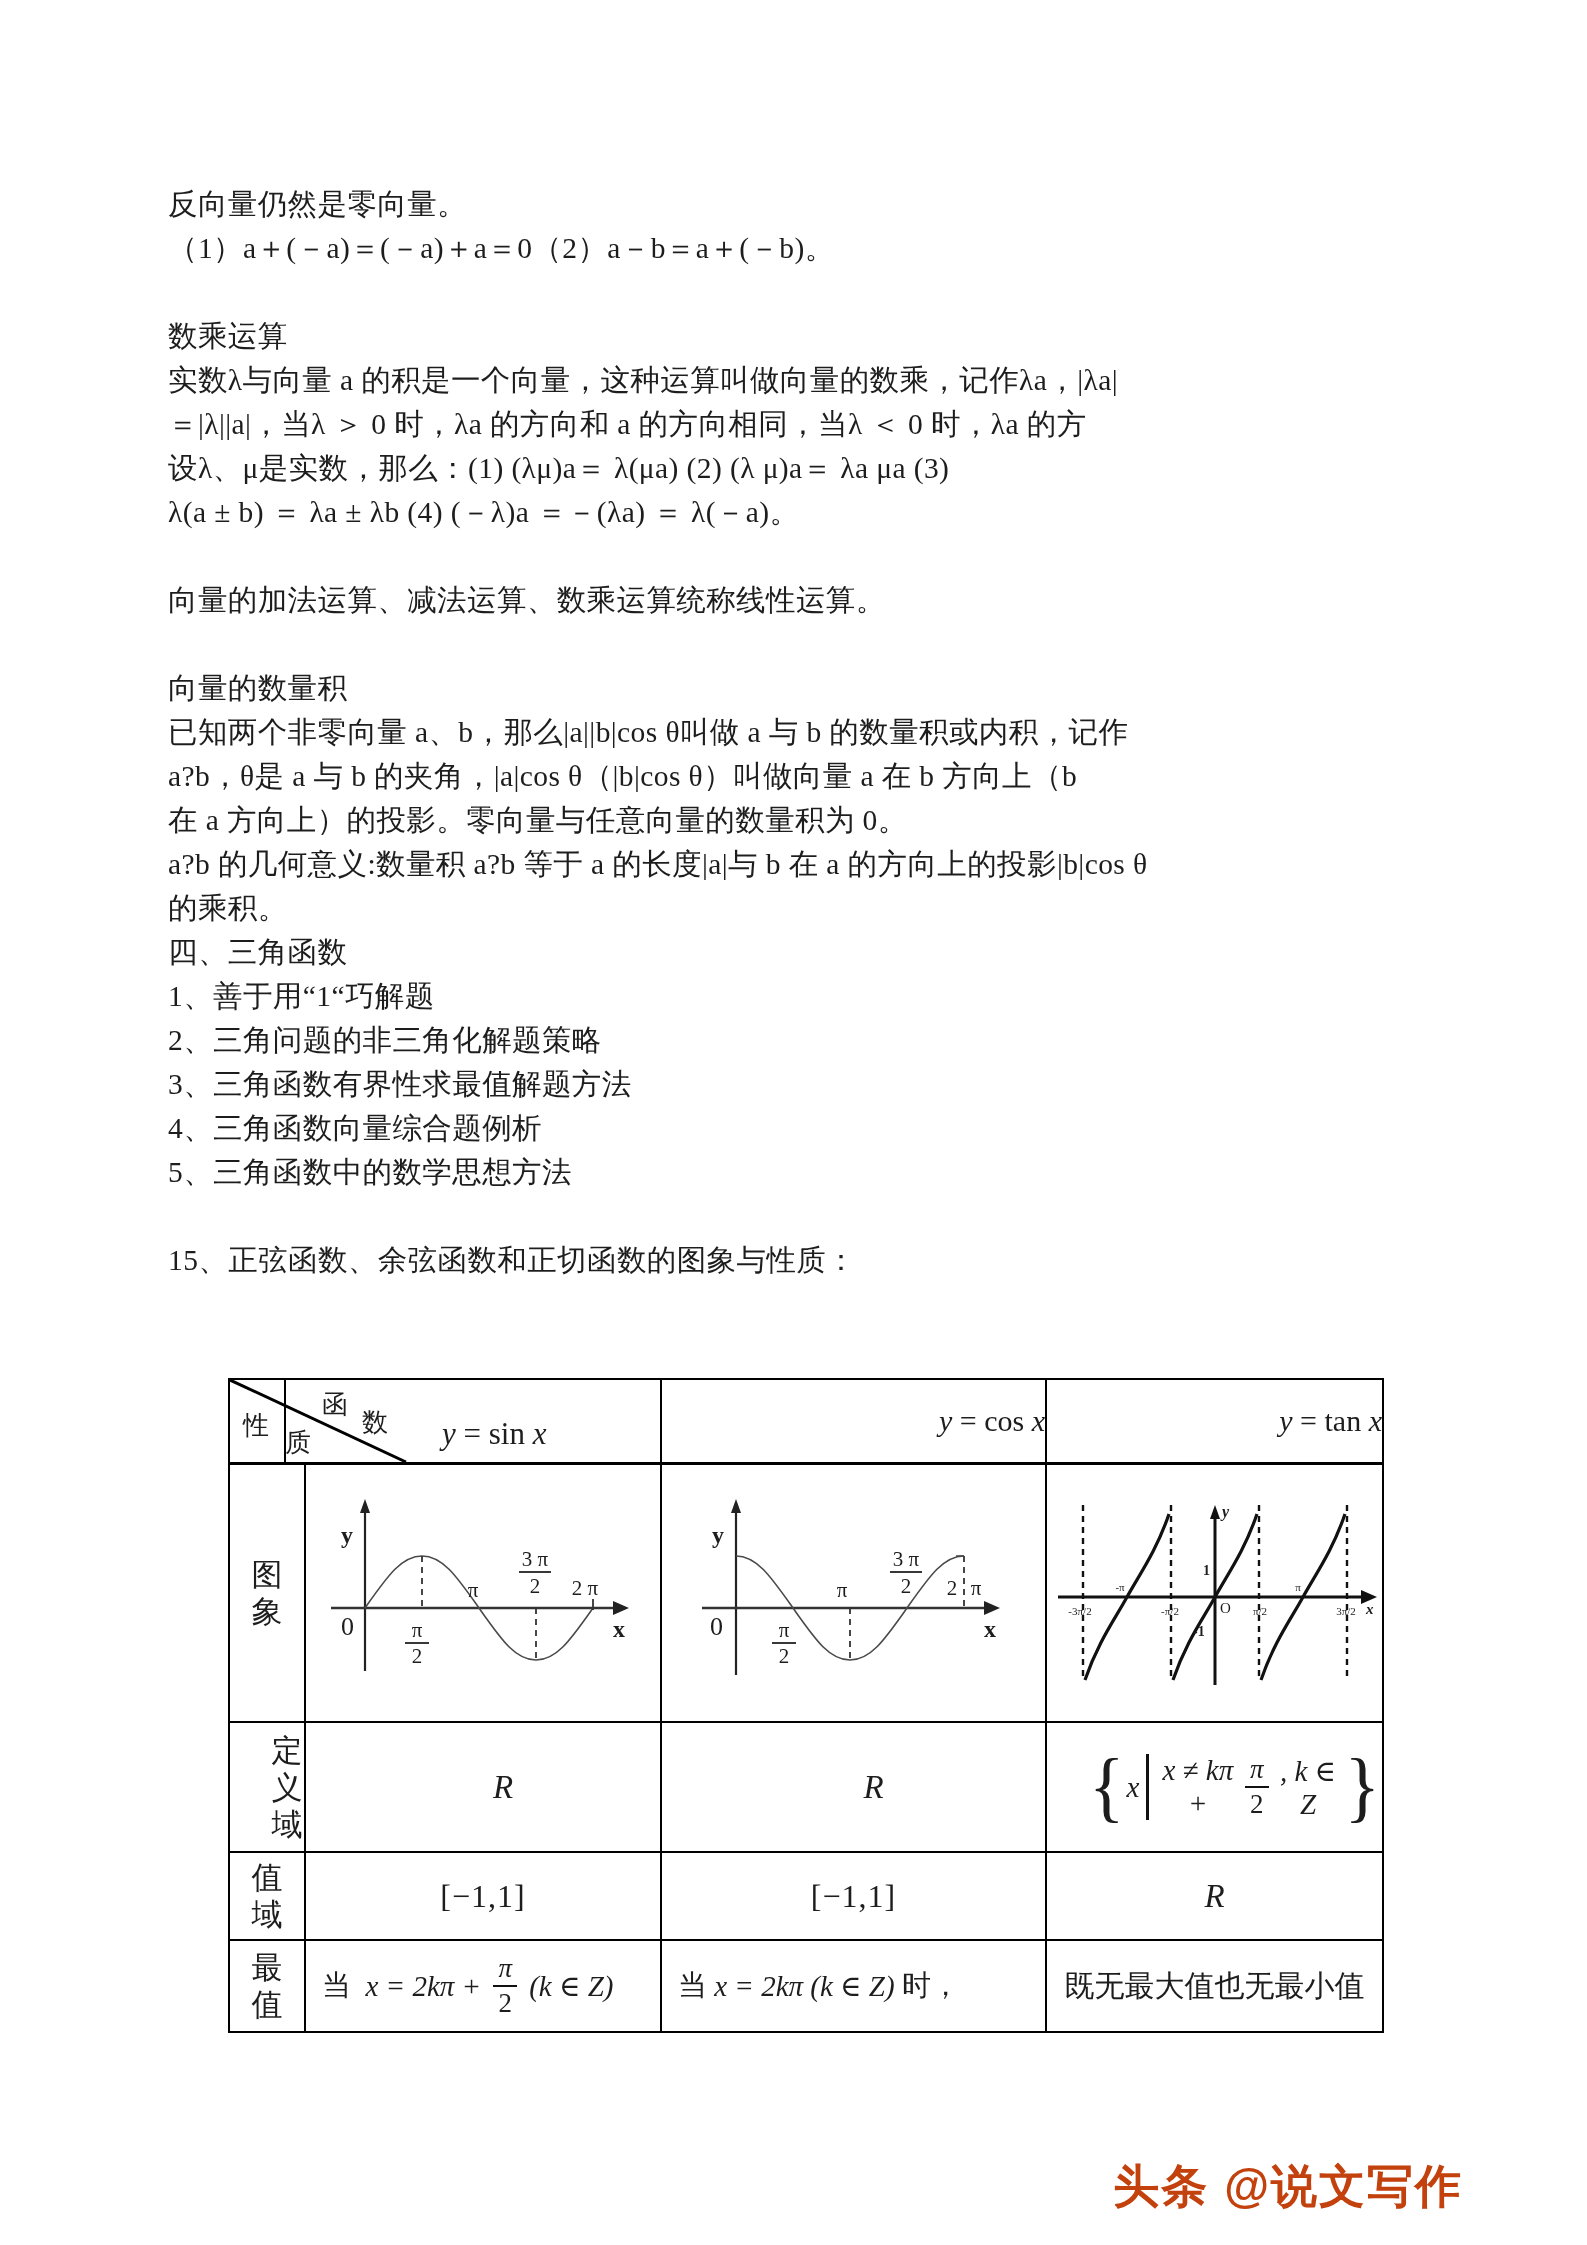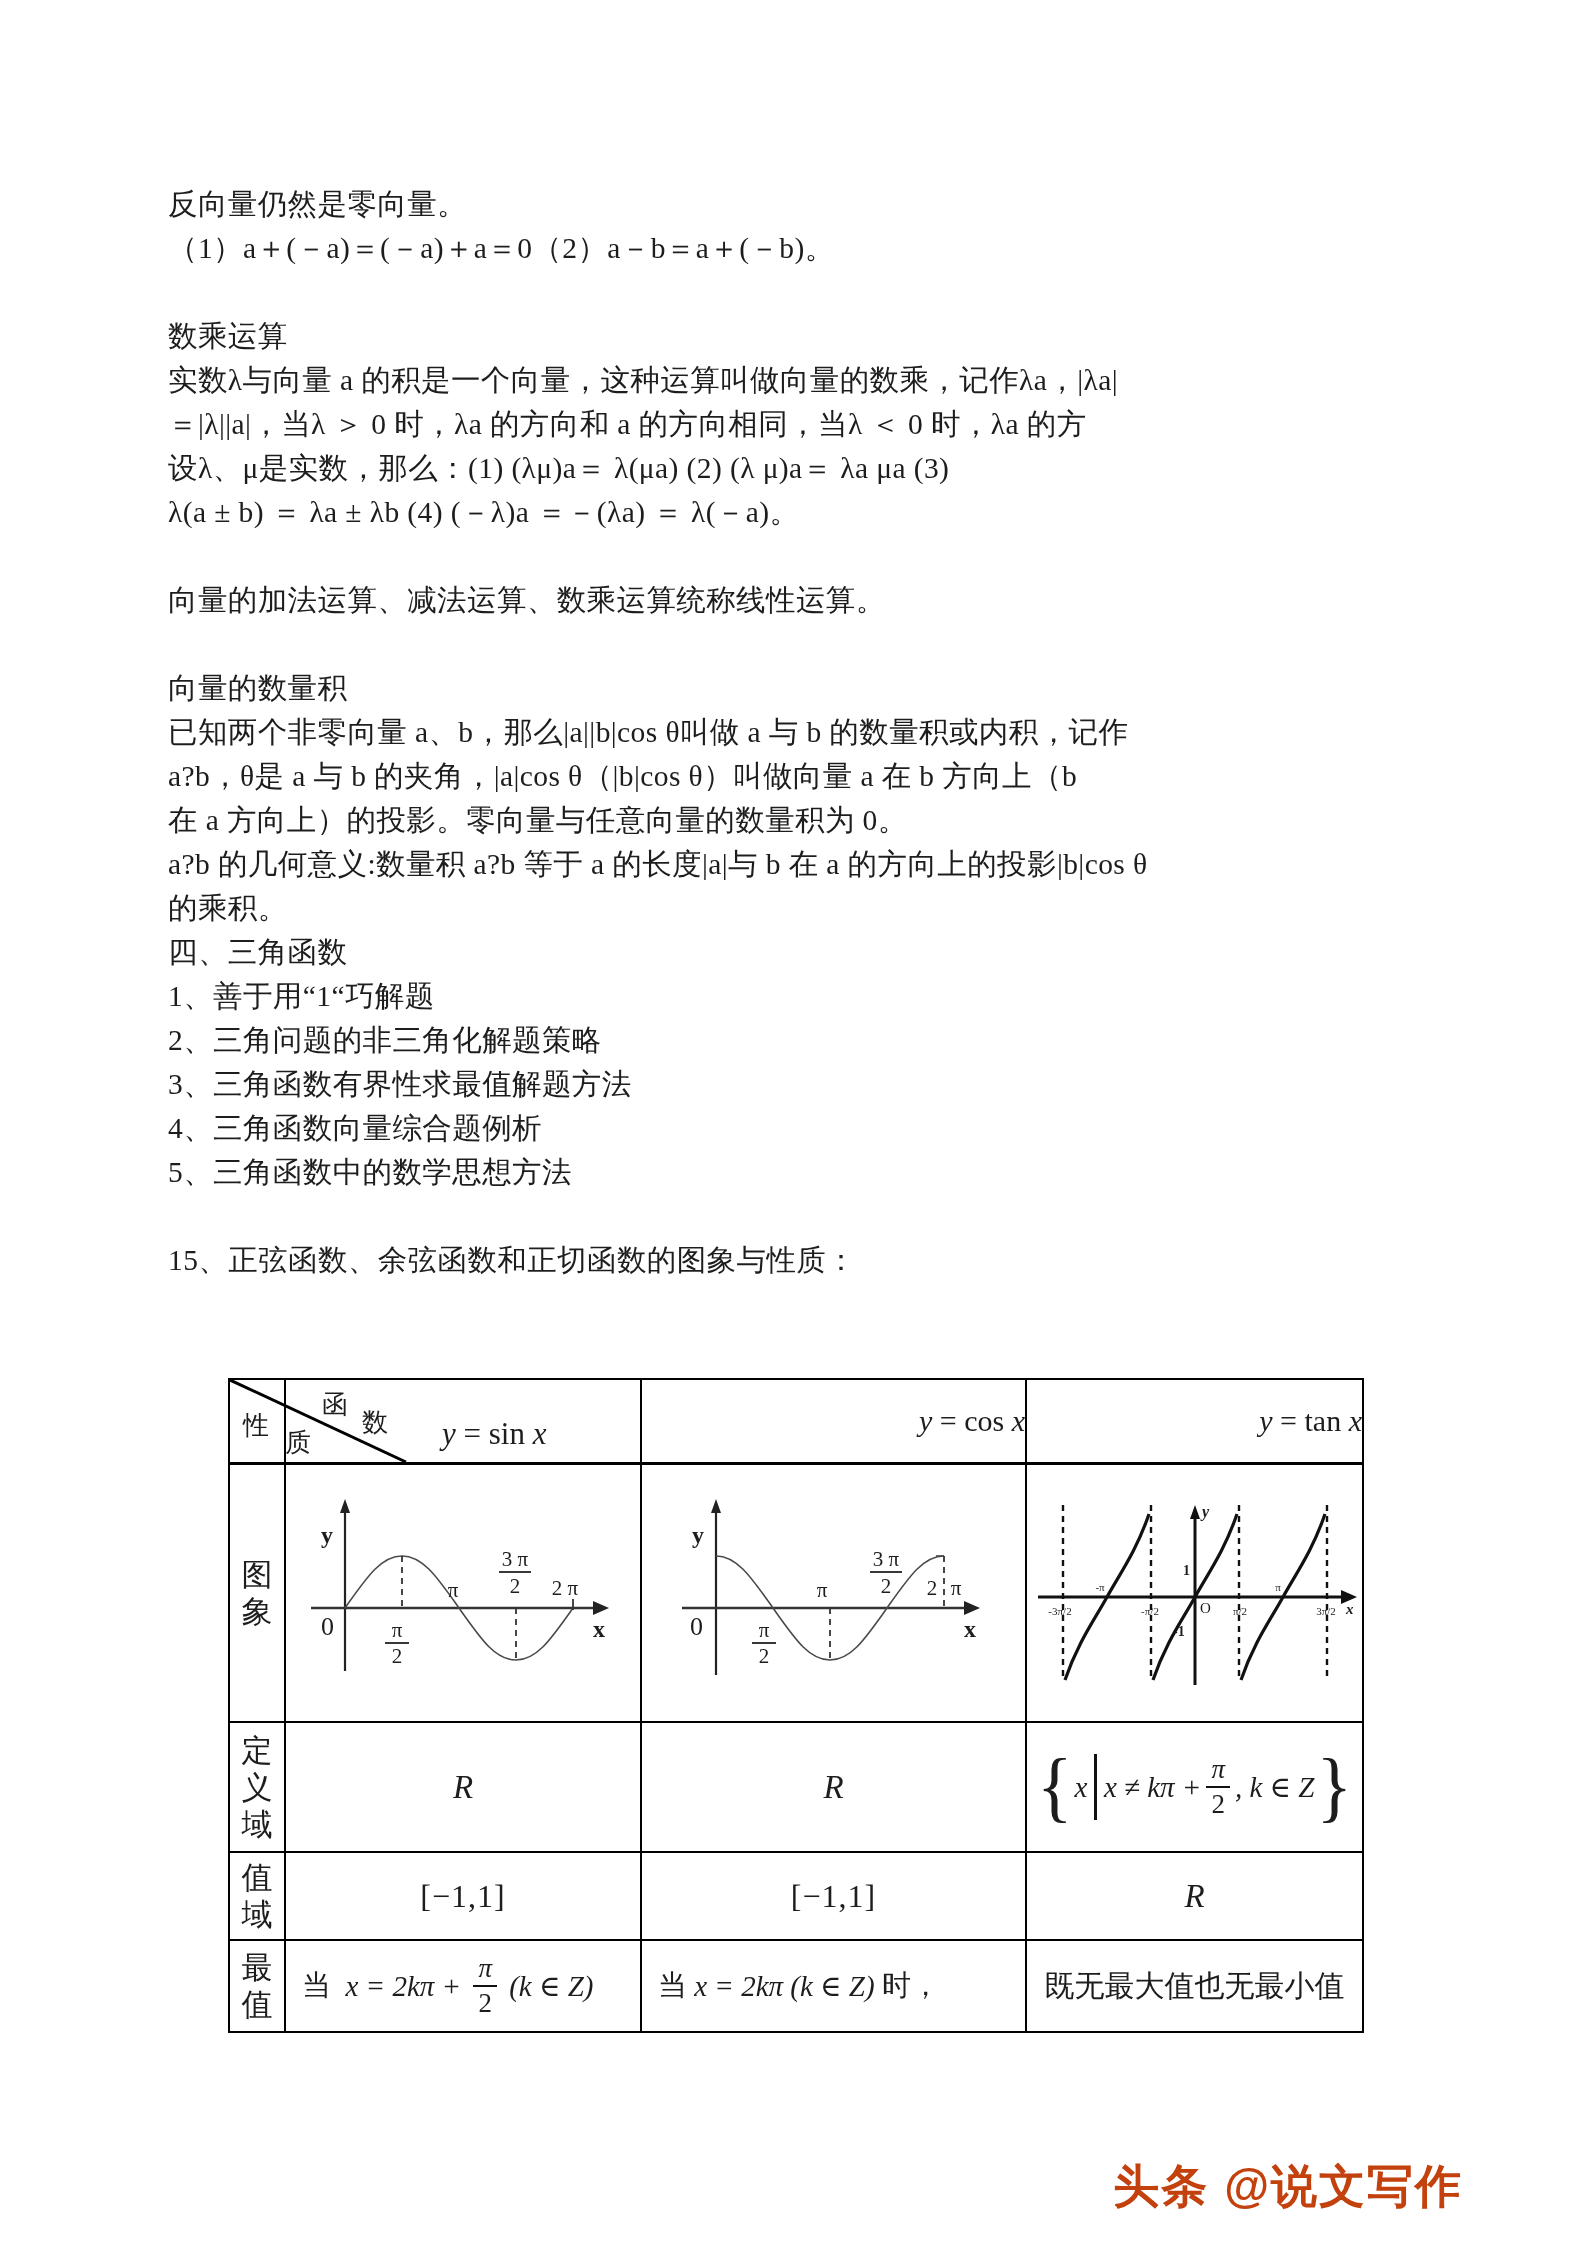--- a/index.html
+++ b/index.html
@@ -29,21 +29,21 @@
     table-layout:fixed;
   }
   table.trig td{
     border:2px solid #000;
     padding:0;
     vertical-align:middle;
     font-size:30px;
   }
   tr.r-head td{border-bottom-width:3px;height:82px;}
   tr.r-graph td{height:256px;}
-  tr.r-domain td{height:128px;}
+  tr.r-domain td{height:128px;padding-left:40px;}
   tr.r-range td{height:86px;}
   tr.r-extrema td{height:90px;border-radius:9px;}
   .corner{position:relative;}
   .corner .diag{position:absolute;left:0;top:0;}
   .corner .vline{position:absolute;left:54px;top:0;bottom:0;width:2px;background:#000;}
   .corner .cjk{position:absolute;font-size:26px;line-height:1;}
   .corner .hdr-formula{position:absolute;left:172px;top:36px;font-size:31px;white-space:pre;margin-left:40px;}
   .hdr-c{text-align:right;font-size:31px;white-space:pre;}
   .lblcell{text-align:center;}
   .lblcell .stack{

